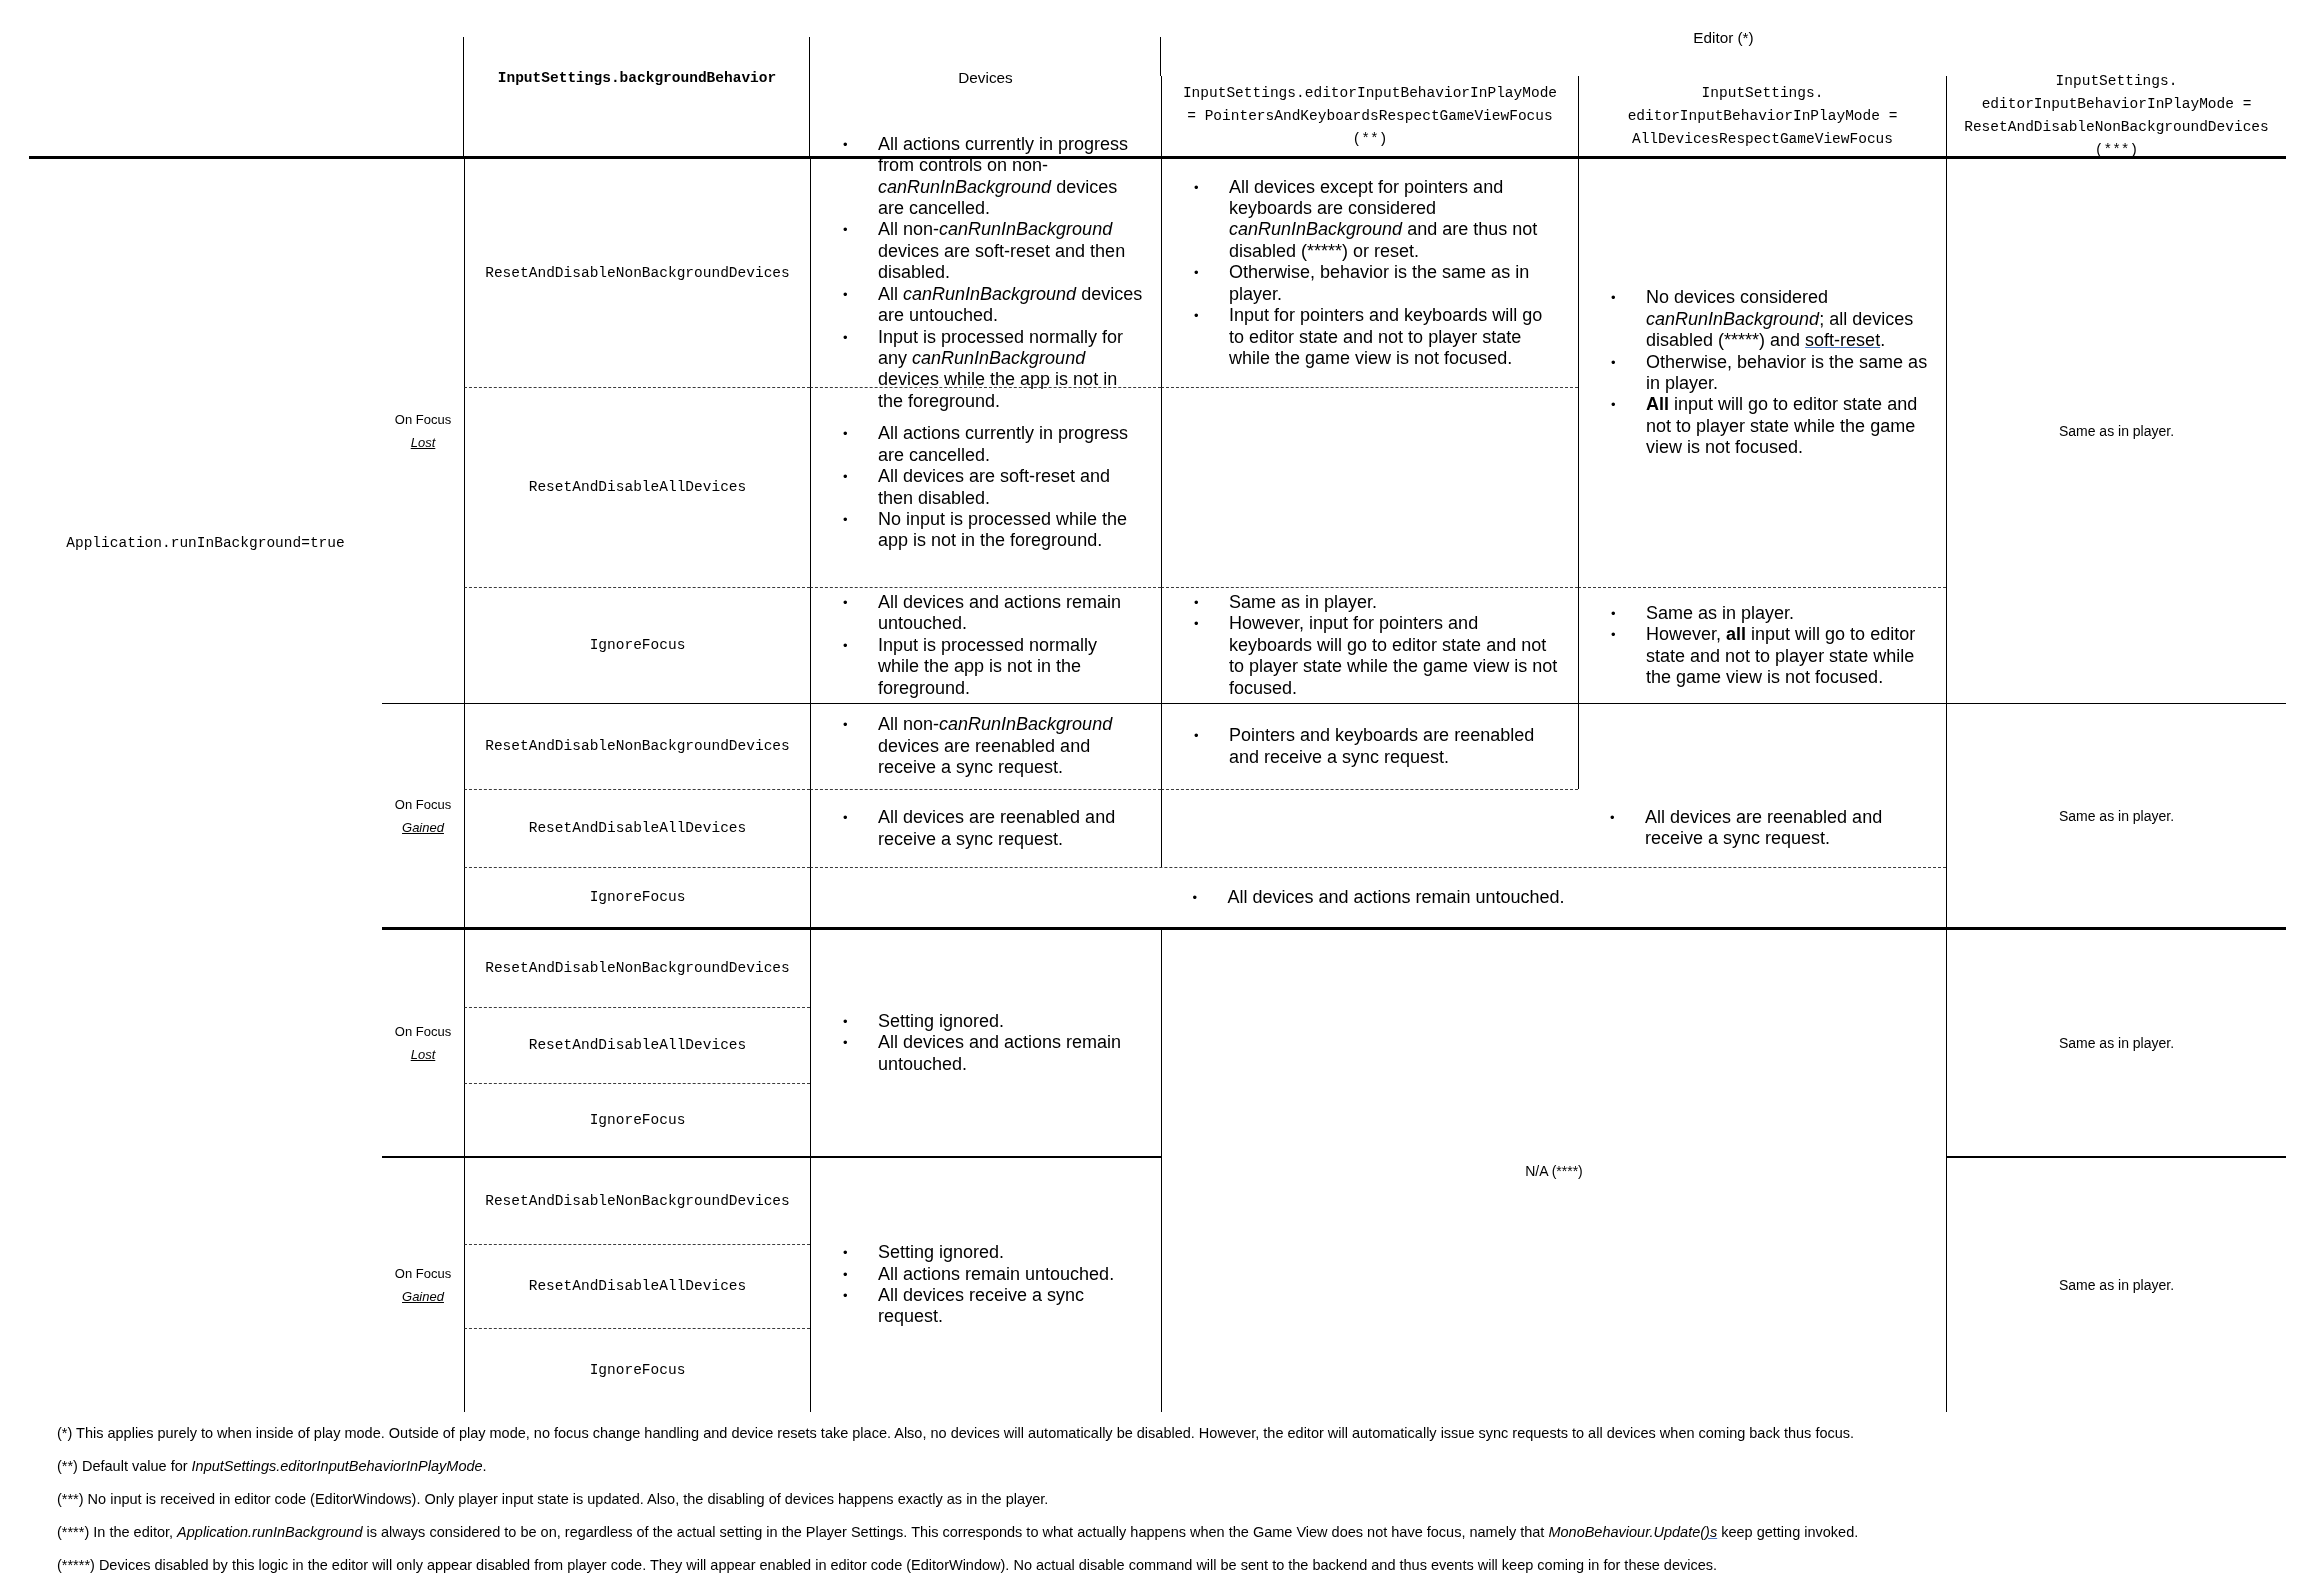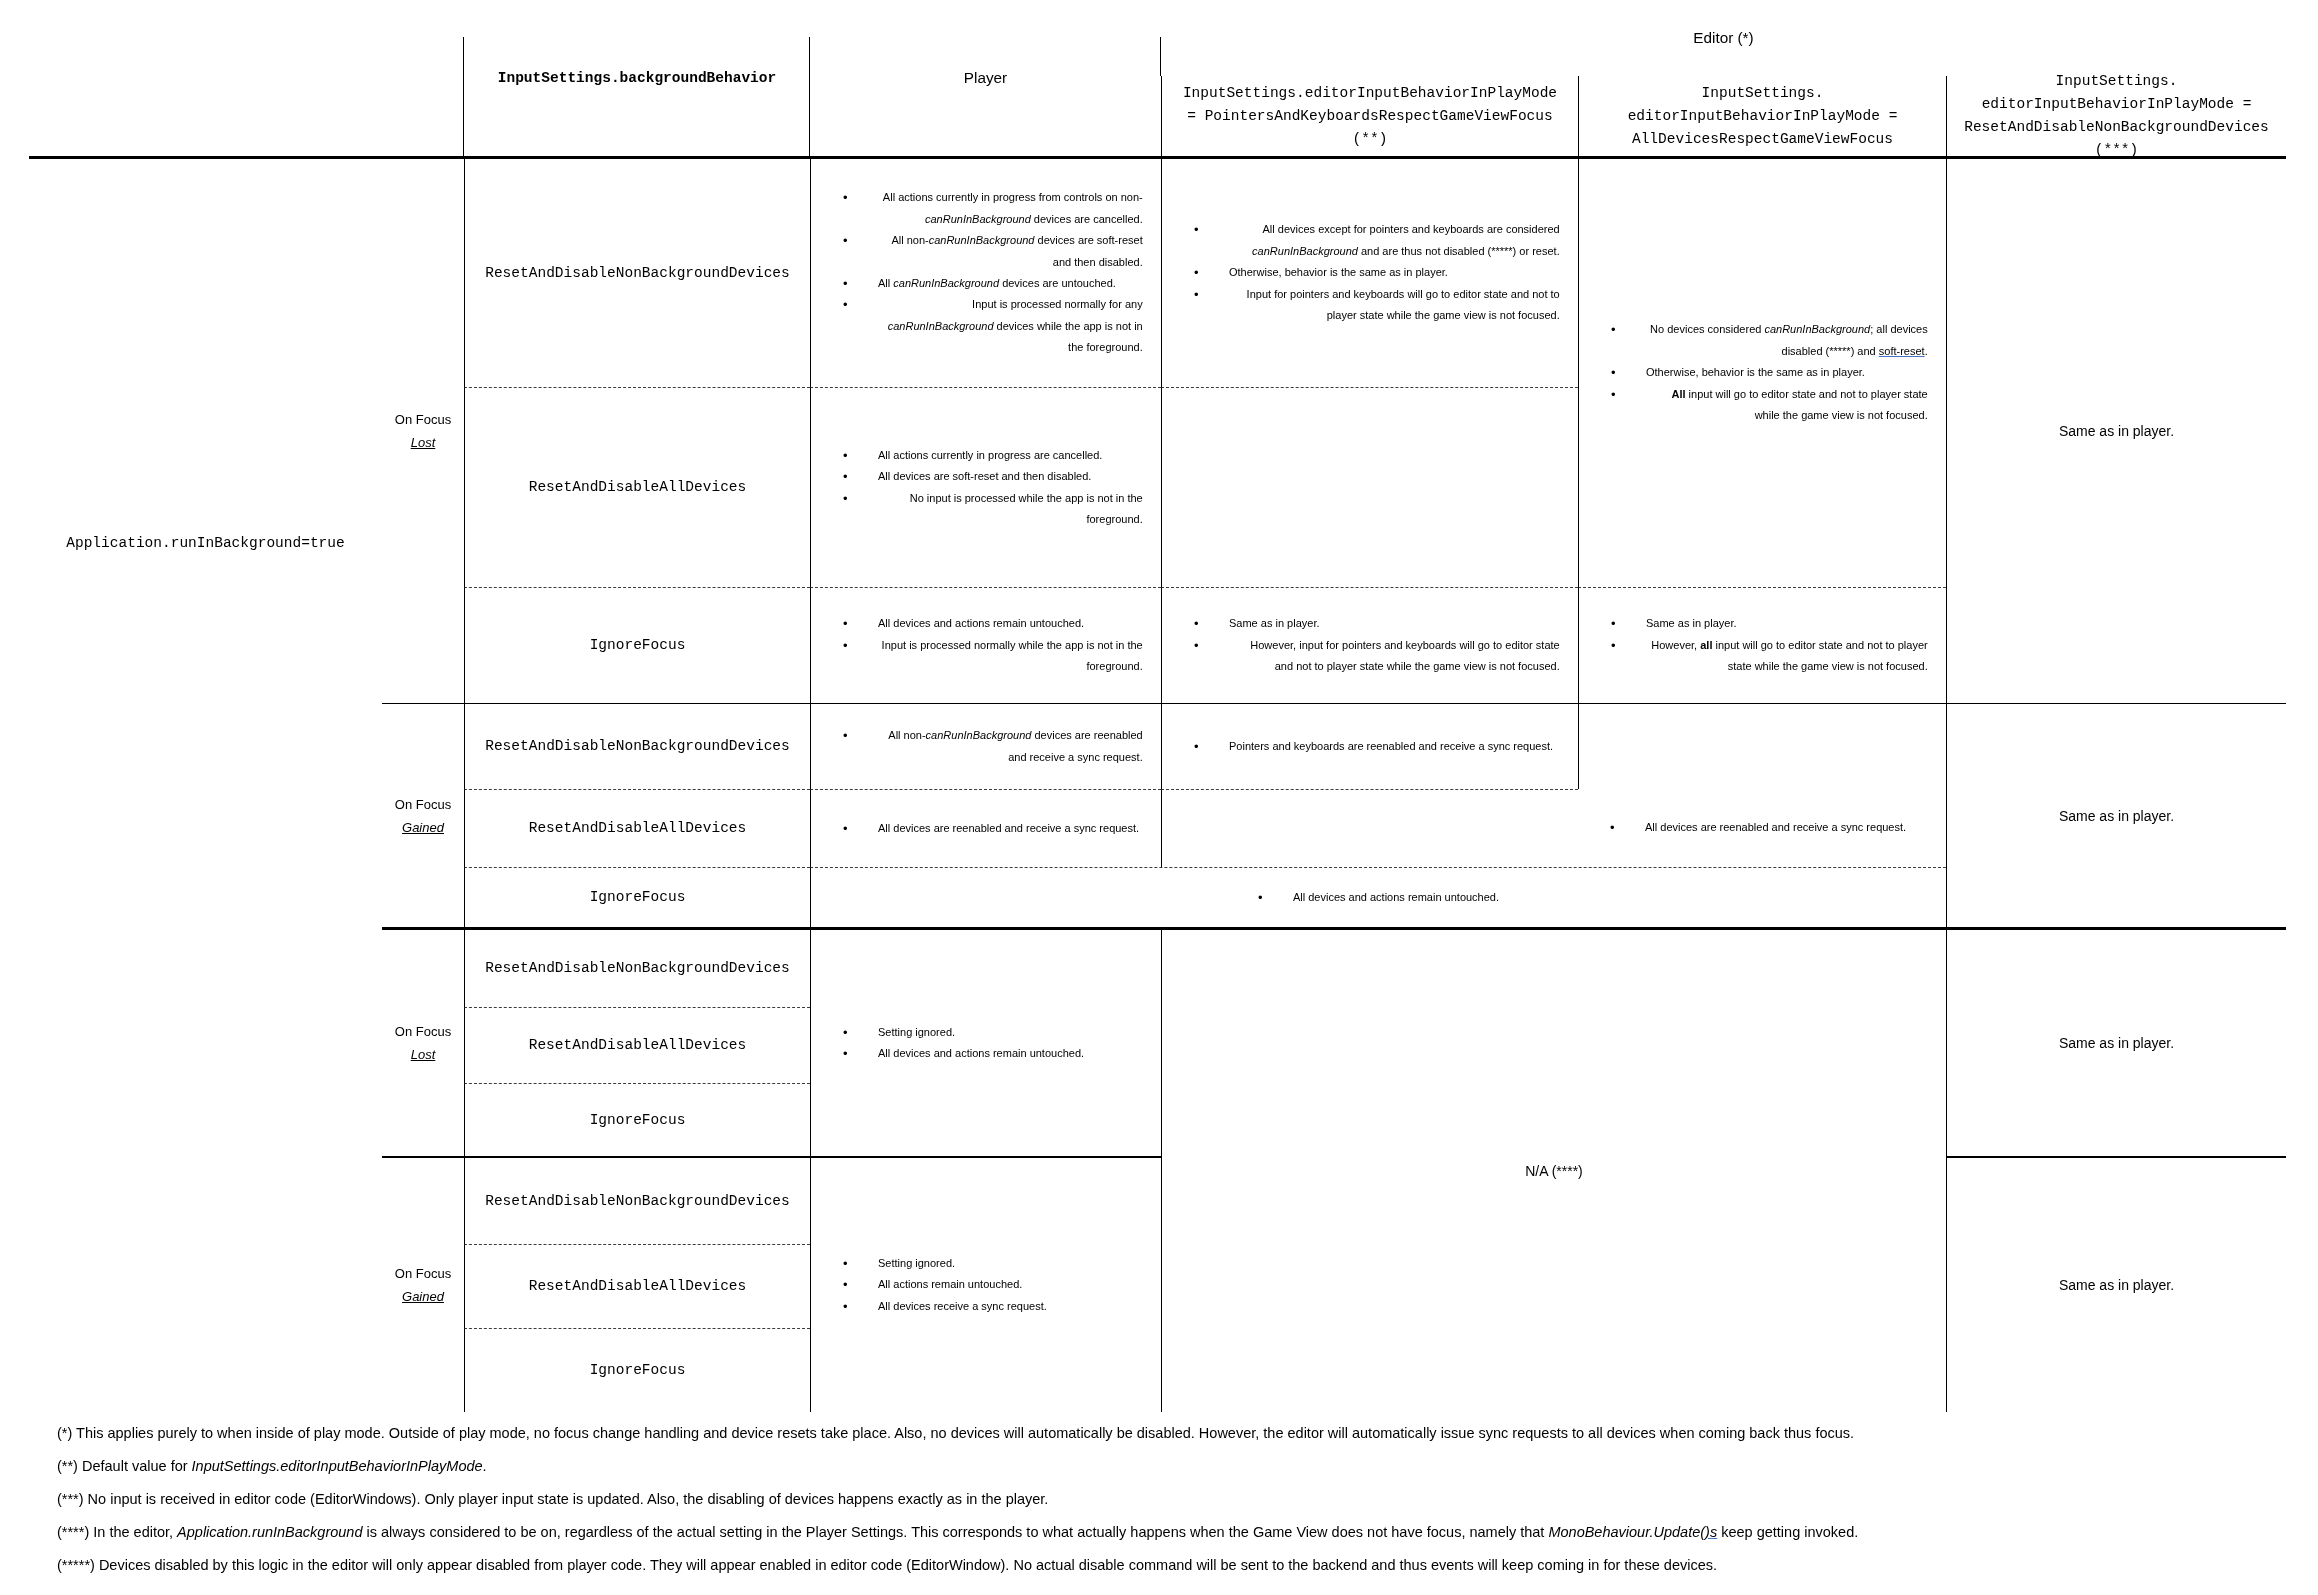--- a/index.html
+++ b/index.html
@@ -20,21 +20,21 @@
   .vstub{position:absolute;left:-0.8px;top:37px;bottom:0;width:0;border-left:1.5px solid #000;}
   
   .mono{font-family:"Liberation Mono","DejaVu Sans Mono",monospace;font-size:14.5px;line-height:23px;}
   .mono.b{font-weight:bold;}
   .center{text-align:center;align-items:center;}
   .sans-h{font-size:15.3px;line-height:20px;}
   .bullets{display:flex;flex-direction:column;padding:7.6px 18.3px 7.6px 32px;}
   .bullets.jc{padding-left:0;padding-right:0;align-items:center;}
   .brow{display:flex;flex-direction:row;align-items:flex-start;}
   .bdot{width:35px;flex:0 0 35px;font-size:13px;line-height:21.4px;}
-  .btxt{font-size:11px;line-height:21.4px;text-align:right;}
+  .btxt{font-size:18px;line-height:21.4px;}
   .ul{}
   .lul{text-decoration:underline;text-decoration-color:#4472c4;}
   em .lul, em.lul{font-style:italic;}
   .focus{font-size:13px;line-height:23px;}
   .focus .fw{font-style:italic;text-decoration:underline;}
   .plain-center{font-size:14px;text-align:center;align-items:center;}
   .footnotes{margin-left:57px;margin-top:4.6px;width:2213px;}
   .fn{font-size:14.5px;line-height:33px;white-space:nowrap;}
   .hdr-lines{display:flex;flex-direction:column;justify-content:center;height:100%;}
 </style>
@@ -42,21 +42,21 @@
 <body>
 
 <div class="grid">
 
   <div class="cell center mono b" style="grid-area:1/3/3/4">
     <span class="vstub"></span>
     <span>InputSettings.backgroundBehavior</span>
   </div>
   <div class="cell center sans-h" style="grid-area:1/4/3/5">
     <span class="vstub"></span>
-    <span>Player</span>
+    <span>Devices</span>
   </div>
   <div class="cell center sans-h" style="grid-area:1/5/2/8">
     <span class="vstub"></span>
     <span>Editor (*)</span>
   </div>
   <div class="cell center mono bl" style="grid-area:2/5/3/6">
     <div class="hdr-lines">
       <span>InputSettings.editorInputBehaviorInPlayMode</span>
       <span class="b">= PointersAndKeyboardsRespectGameViewFocus</span>
       <span>(**)</span>

